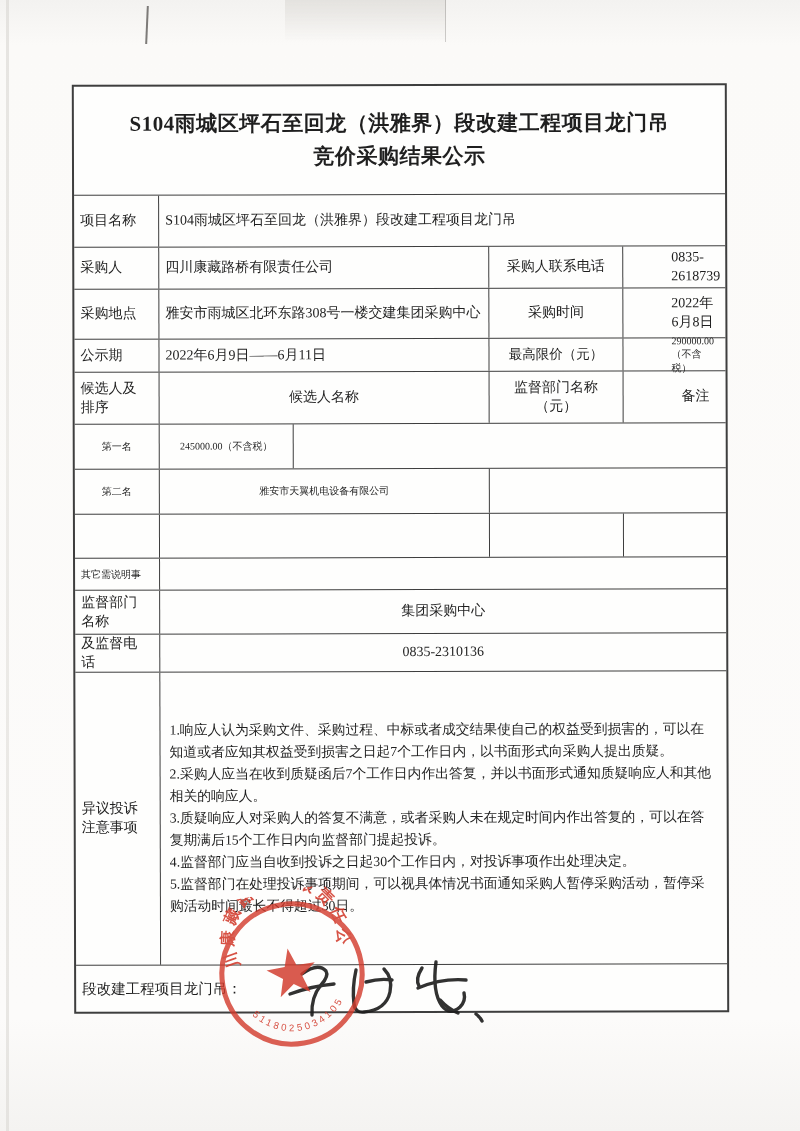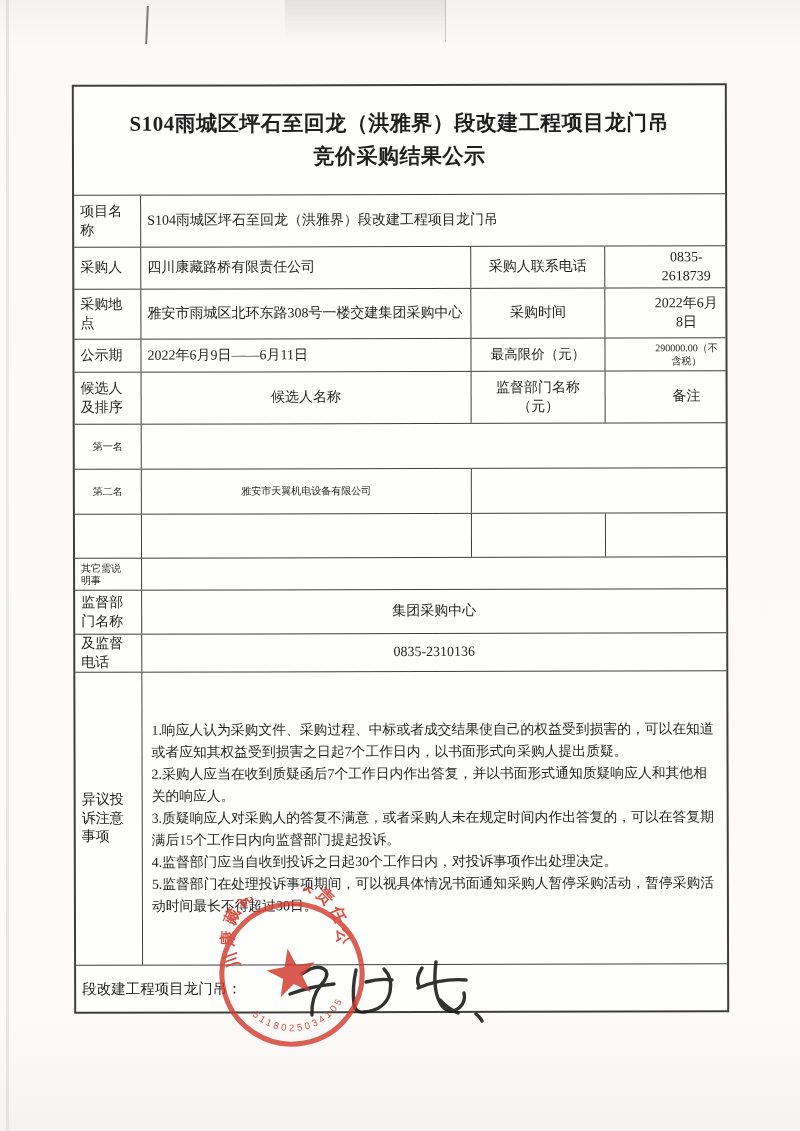--- a/index.html
+++ b/index.html
@@ -34,24 +34,24 @@
     box-sizing:border-box;
   }
   .row{display:flex;border-bottom:1.6px solid #3e3e3e;box-sizing:border-box;}
   .row:last-child{border-bottom:none;}
   .cell{
     box-sizing:border-box;display:flex;align-items:center;
     font-size:14px;line-height:1.35;border-right:1.6px solid #3e3e3e;
     padding:3px 6px;
   }
   .cell:last-child{border-right:none;}
-  .c1{width:67px;flex:none;padding:2px 14px 2px 6px;}
+  .c1{width:85px;flex:none;padding:2px 14px 2px 6px;}
   .c2{width:330px;flex:none;}
   .c3{width:134px;flex:none;justify-content:center;text-align:center;}
-  .c4{flex:1;justify-content:center;text-align:center;padding-left:48px;}
+  .c4{flex:1;justify-content:center;text-align:left;padding-left:48px;}
   .merge{flex:1;}
   .center{justify-content:center;text-align:center;}
   .title-block{
     display:flex;flex-direction:column;justify-content:center;align-items:center;
     height:109px;border-bottom:1.6px solid #3e3e3e;box-sizing:border-box;
     font-weight:700;font-size:21px;letter-spacing:.5px;line-height:1.55;
     text-align:center;
   }
   .small{font-size:10px;}
   .objection-body{
@@ -115,20 +115,21 @@
       <div class="cell c1">候选人及排序</div>
       <div class="cell c2 center">候选人名称</div>
       <div class="cell c3 price-header">
           <span>监督部门名称（元）</span>
         </div>
       <div class="cell c4">备注</div>
     </div>
 
     <div class="row" style="height:45px">
       <div class="cell c1 center small" style="padding:2px 6px;justify-content:center">第一名</div>
+      <div class="cell c3 small">245000.00（不含税）</div>
       <div class="cell c4"></div>
     </div>
 
     <div class="row" style="height:45px">
       <div class="cell c1 center small" style="padding:2px 16px;justify-content:center">第二名</div>
       <div class="cell c2 center small">雅安市天翼机电设备有限公司</div>
       <div class="cell c4"></div>
     </div>
 
     <div class="row" style="height:44px">

